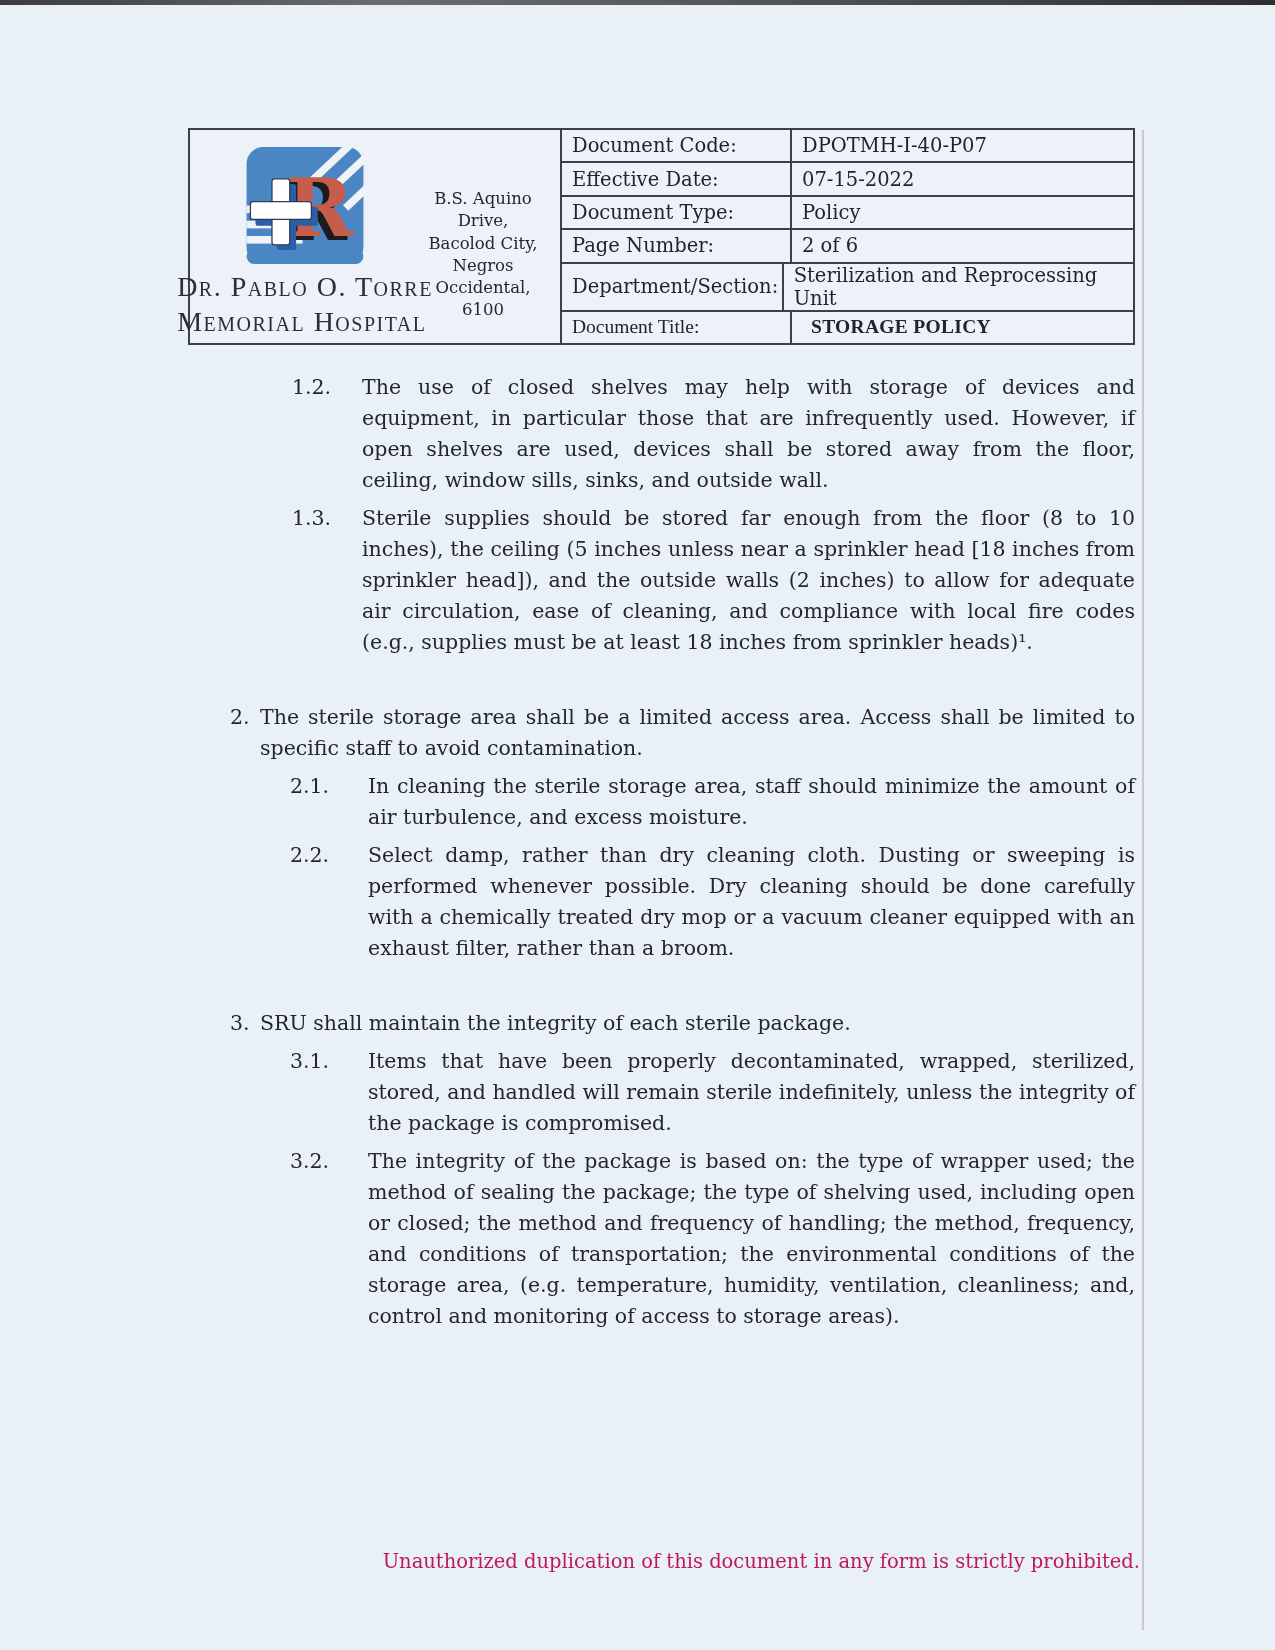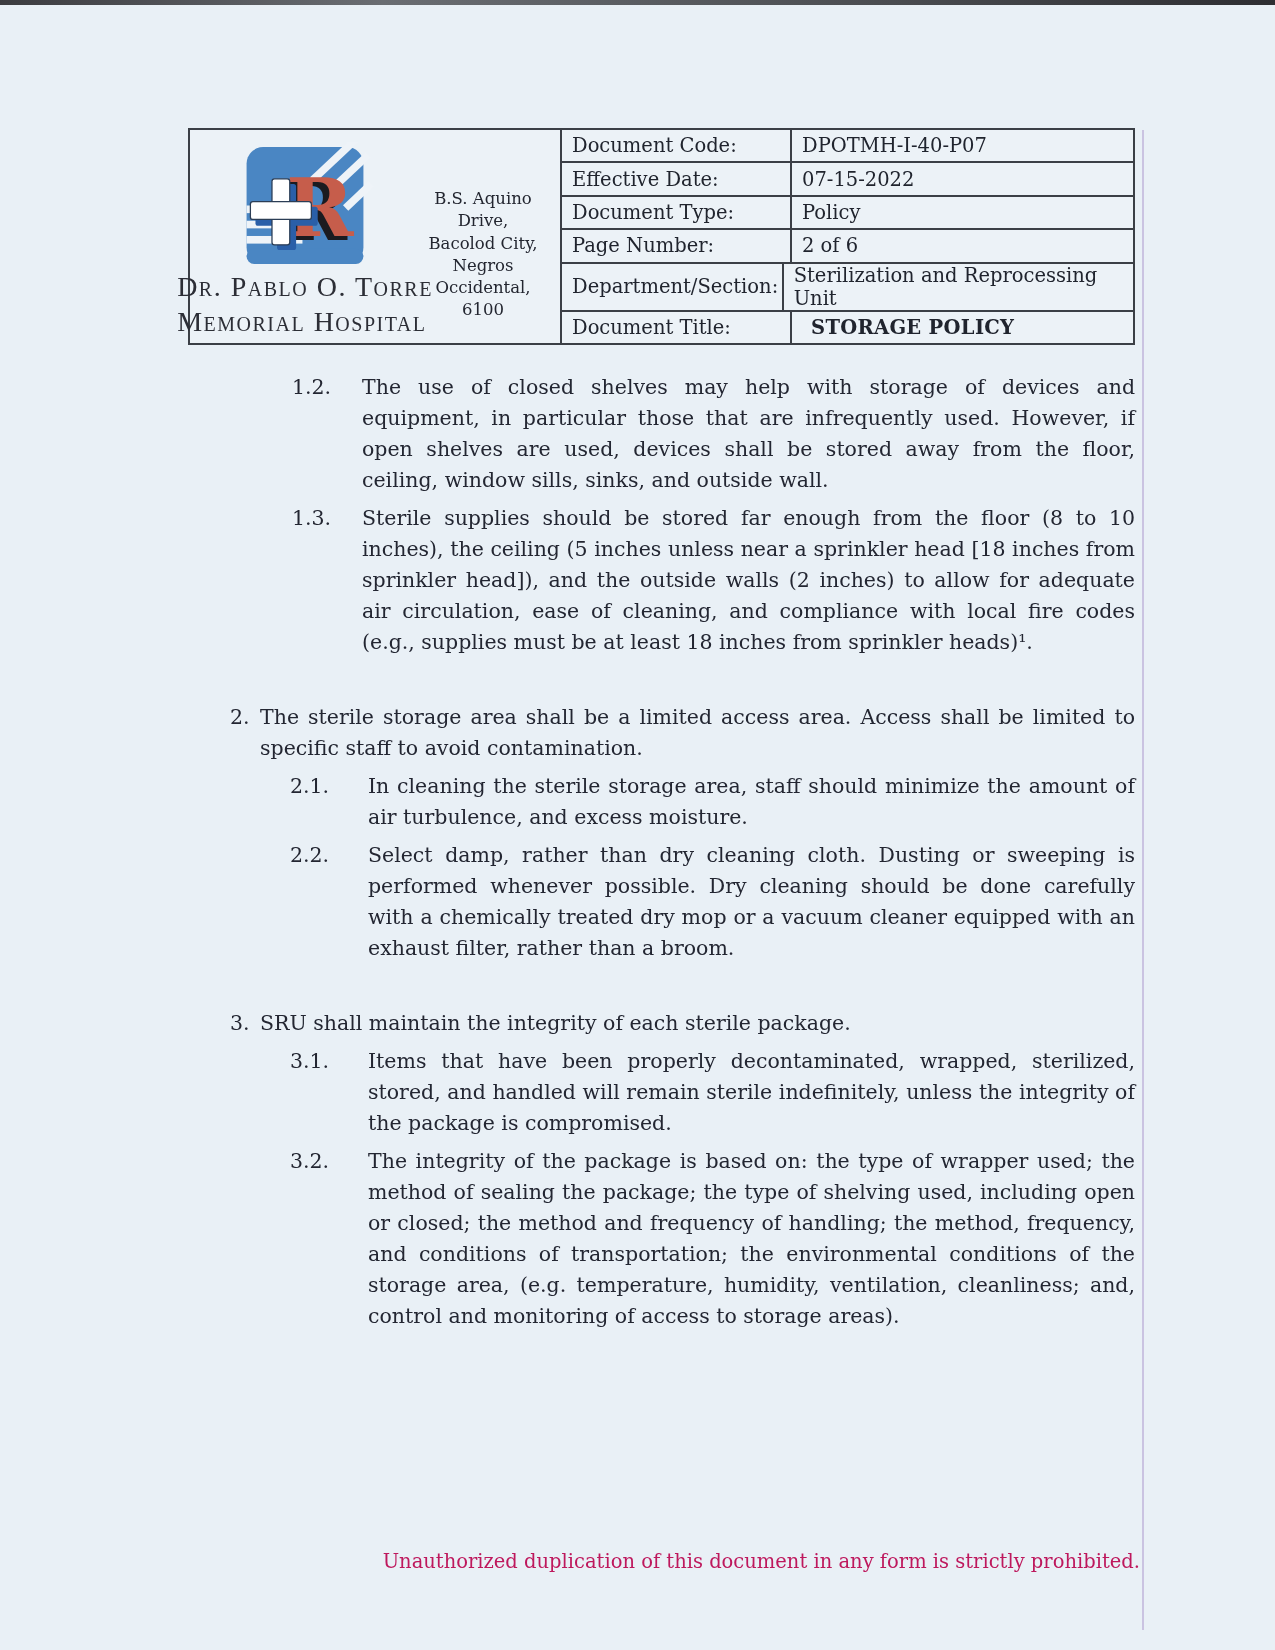--- a/index.html
+++ b/index.html
@@ -47,21 +47,21 @@
     flex:1;margin-top:50px;text-align:center;
     font-size:16.5px;line-height:1.35;color:#232630;
   }
   .meta-rows{flex:1;display:flex;flex-direction:column;}
   .meta-row{
     flex:1;display:flex;box-sizing:border-box;
     border-bottom:2px solid #3b3f46;
     align-items:center;
     font-size:19.5px;
   }
-  .meta-row:last-child{border-bottom:none;}
+  .meta-row:last-child{border-bottom:none;font-family:Liberation Serif, serif;}
   .meta-label{
     width:230px;box-sizing:border-box;
     padding-left:10px;align-self:stretch;display:flex;align-items:center;
     border-right:2px solid #3b3f46;
   }
   .meta-value{padding-left:10px;}
   .meta-value.bold{font-weight:bold;letter-spacing:0.3px;margin-left:9px;}
   
   .body-content{
     position:absolute;left:188px;top:372px;width:947px;

